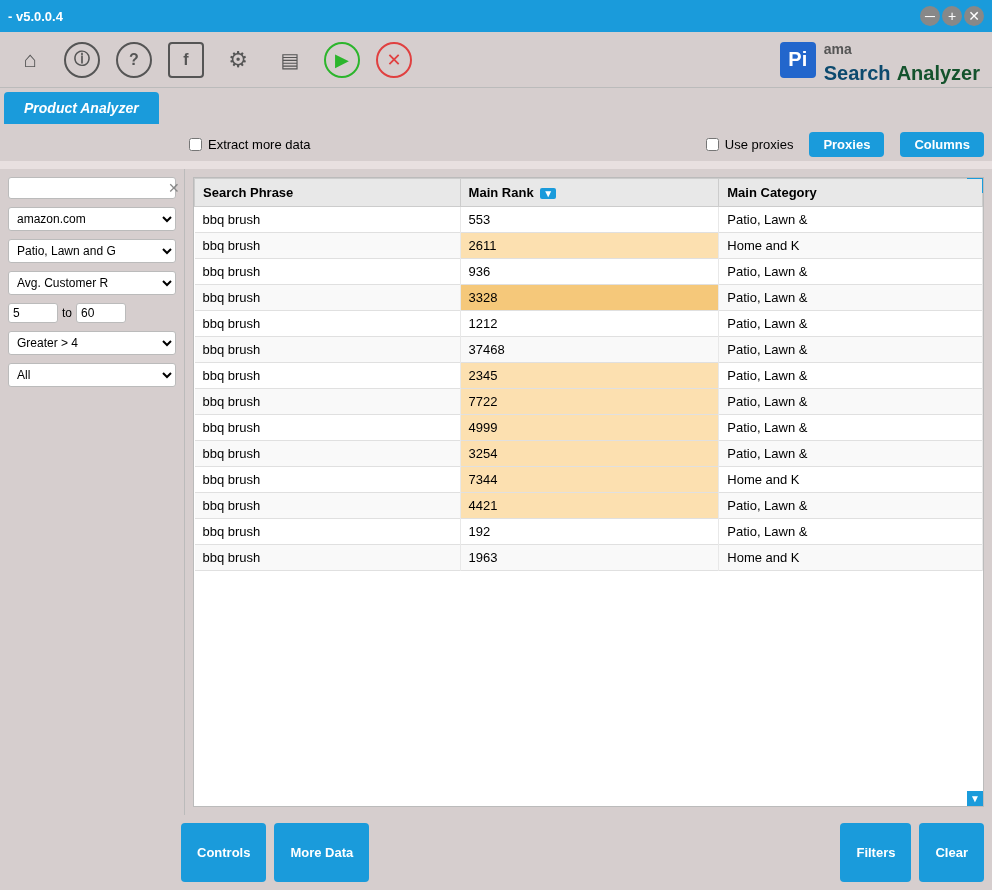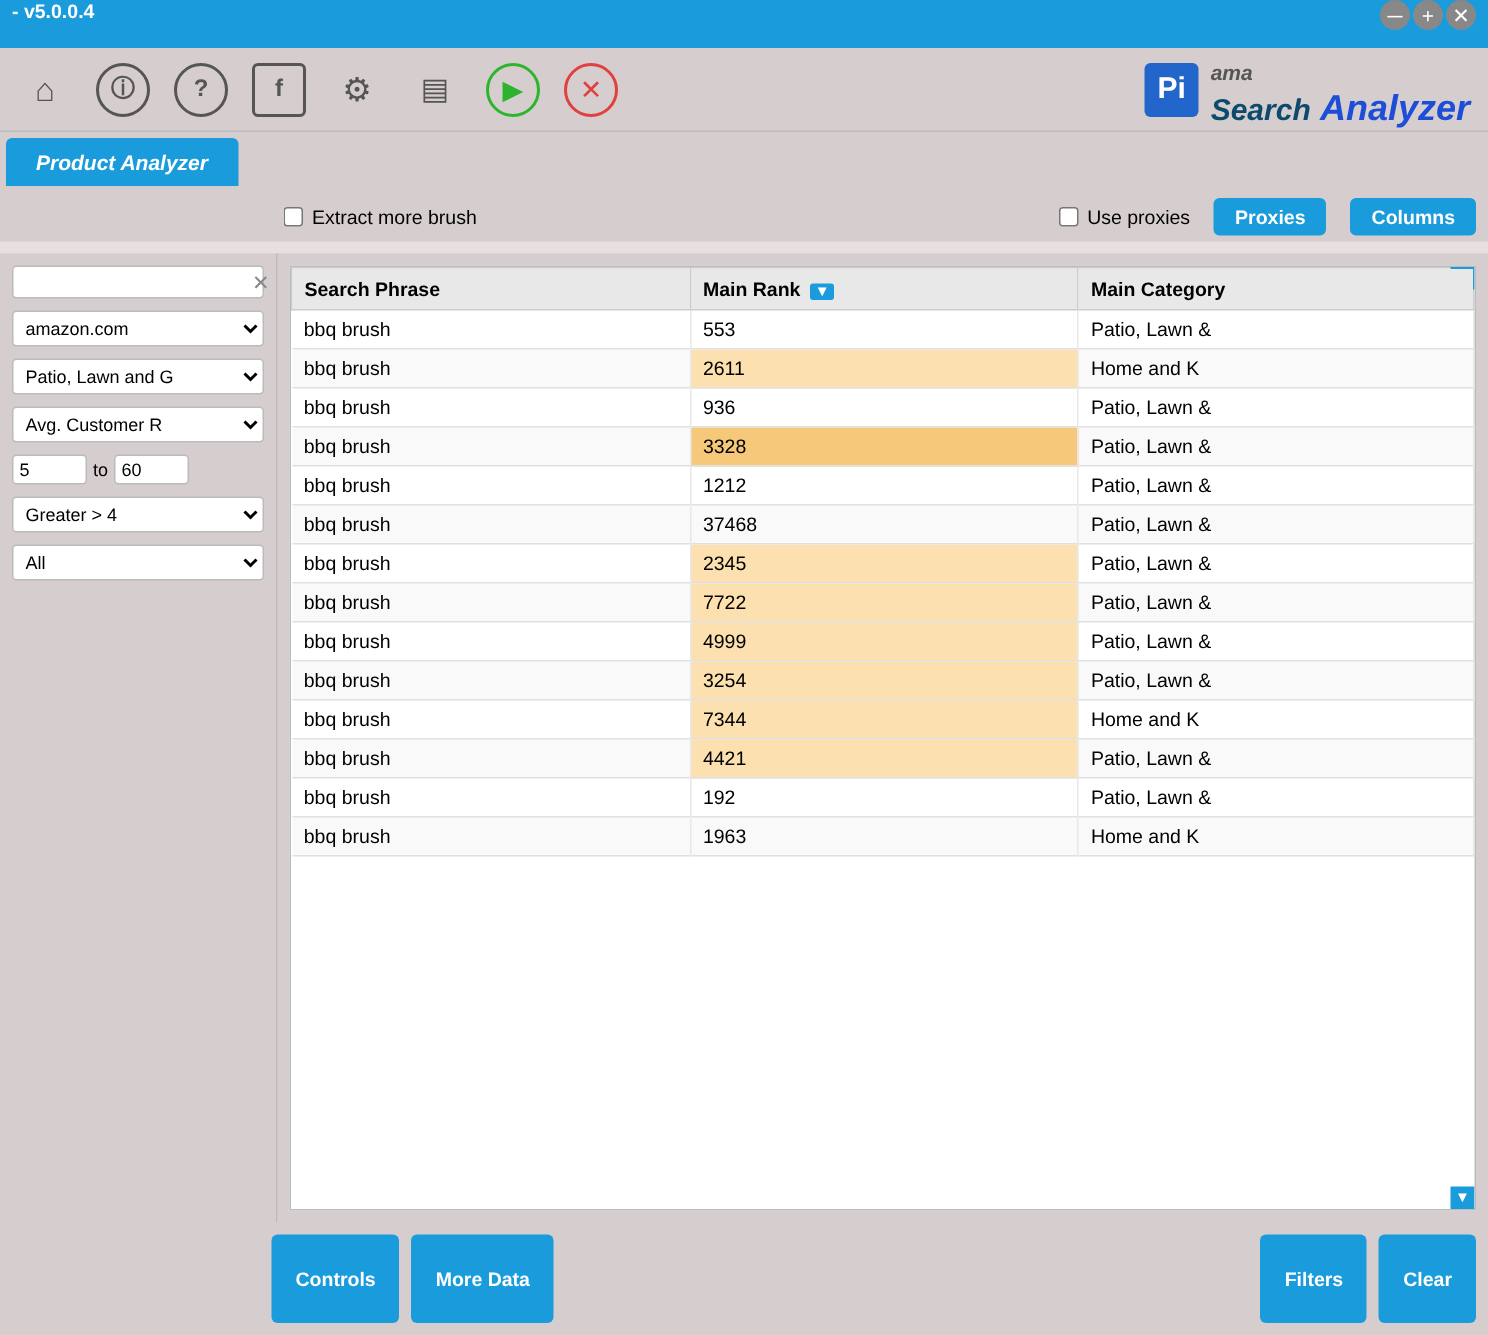--- a/index.html
+++ b/index.html
@@ -4,20 +4,21 @@
   <style>
     * { box-sizing: border-box; margin: 0; padding: 0; font-family: Arial, sans-serif; }
     body { width: 992px; height: 890px; background: #e8e0e0; overflow: hidden; }
 
     
     .title-bar {
       background: #1a9bdb;
       color: white;
       height: 32px;
       display: flex;
+      align-items: center;
       padding: 0 8px;
       justify-content: space-between;
     }
     .title-bar-title { font-size: 13px; font-weight: bold; }
     .title-bar-controls { display: flex; gap: 2px; }
     .title-bar-btn {
       width: 20px; height: 20px;
       border-radius: 50%;
       border: none;
       cursor: pointer;
@@ -60,21 +61,21 @@
     .brand-pi {
       background: #2266cc;
       color: white;
       font-size: 20px;
       font-weight: bold;
       width: 36px; height: 36px;
       display: flex; align-items: center; justify-content: center;
       border-radius: 4px;
     }
     .brand-text { font-size: 22px; color: #333; }
-    .brand-text span { color: #1a9bdb; font-weight: bold; font-style: italic; }
+    .brand-text span { color: #1a9bdb; font-weight: bold; }
 
     
     .tab-bar {
       background: #d6cece;
       padding: 4px 0 0 0;
       display: flex;
       font-style: italic;
     }
     .tab {
       background: #1a9bdb;
@@ -301,36 +302,36 @@
   <div class="toolbar-icon" style="font-size:20px;">▤</div>
   <div class="toolbar-icon play" style="border:2px solid #2cb52c;border-radius:50%;font-size:18px;">▶</div>
   <div class="toolbar-icon stop" style="border:2px solid #e04040;border-radius:50%;font-size:18px;">✕</div>
 
   <div class="brand">
     <div class="brand-pi">Pi</div>
     <div class="brand-text">
       <span style="color:#555;font-size:14px;">ama</span>
       <br>
       <span style="color:#0c4a6e;font-weight:bold;font-size:20px;">Search</span>
-      <span style="color:#1d4ed8;font-size:24px;text-align:right;">Analyzer</span>
+      <span style="color:#14532d;font-size:20px;text-align:right;">Analyzer</span>
     </div>
   </div>
 </div>
 
 <div class="tab-bar">
   <div class="tab">Product Analyzer</div>
 </div>
 
 <div style="display:flex; flex-direction:column; height:calc(890px - 32px - 56px - 36px);">
 
   <div class="options-bar" style="padding: 8px 8px 4px 8px;">
     <div style="width:165px;"></div>
     <div class="checkbox-wrap">
       <input type="checkbox" style="">
-      <label>Extract more brush</label>
+      <label>Extract more data</label>
     </div>
     <div style="flex:1;"></div>
     <div class="checkbox-wrap">
       <input type="checkbox" style="">
       <label>Use proxies</label>
     </div>
     <button class="btn-blue">Proxies</button>
     <button class="btn-blue">Columns</button>
   </div>
 

